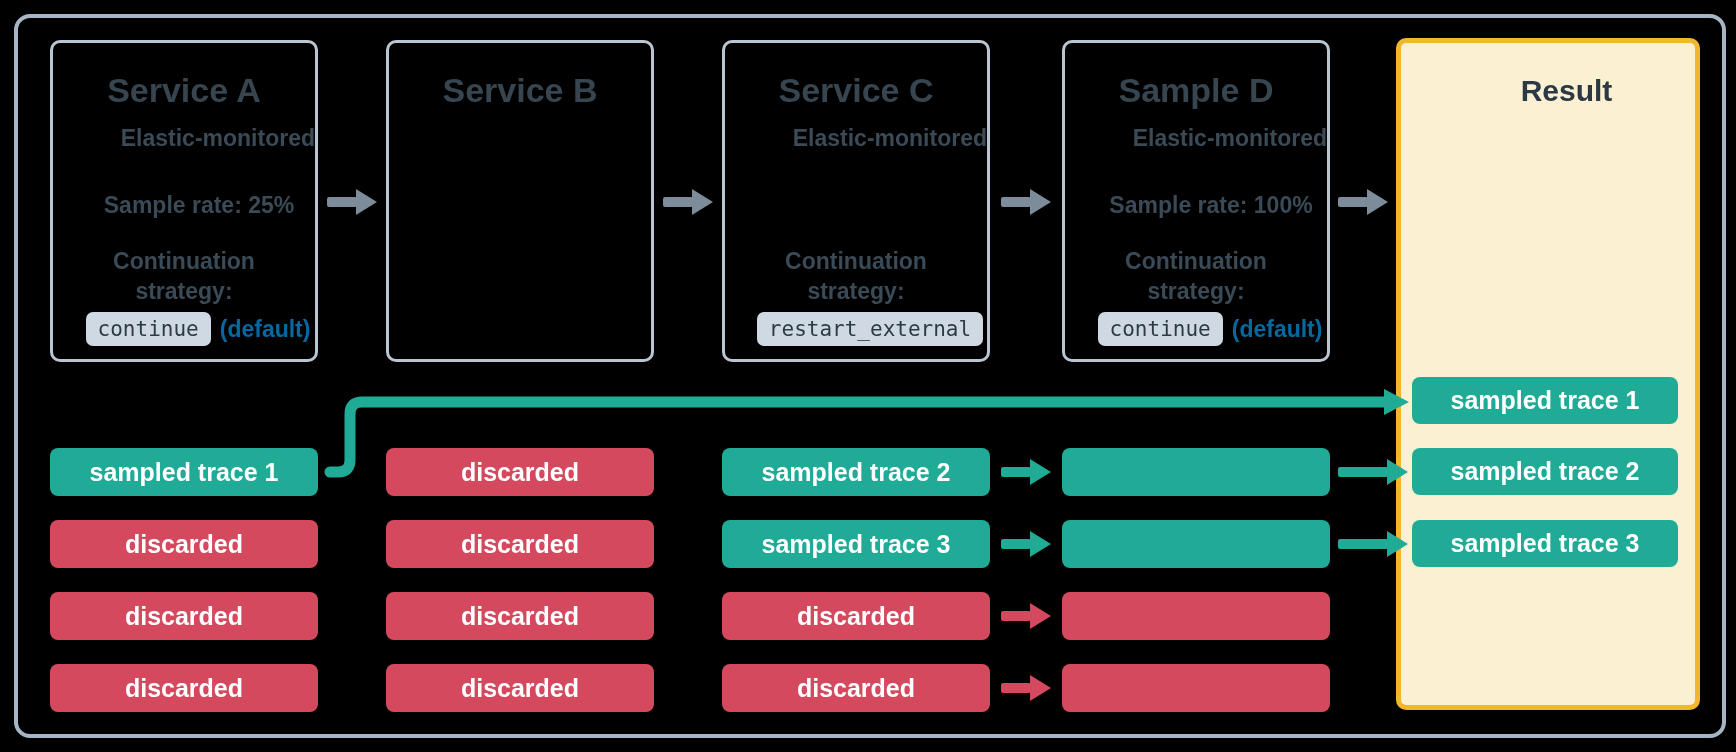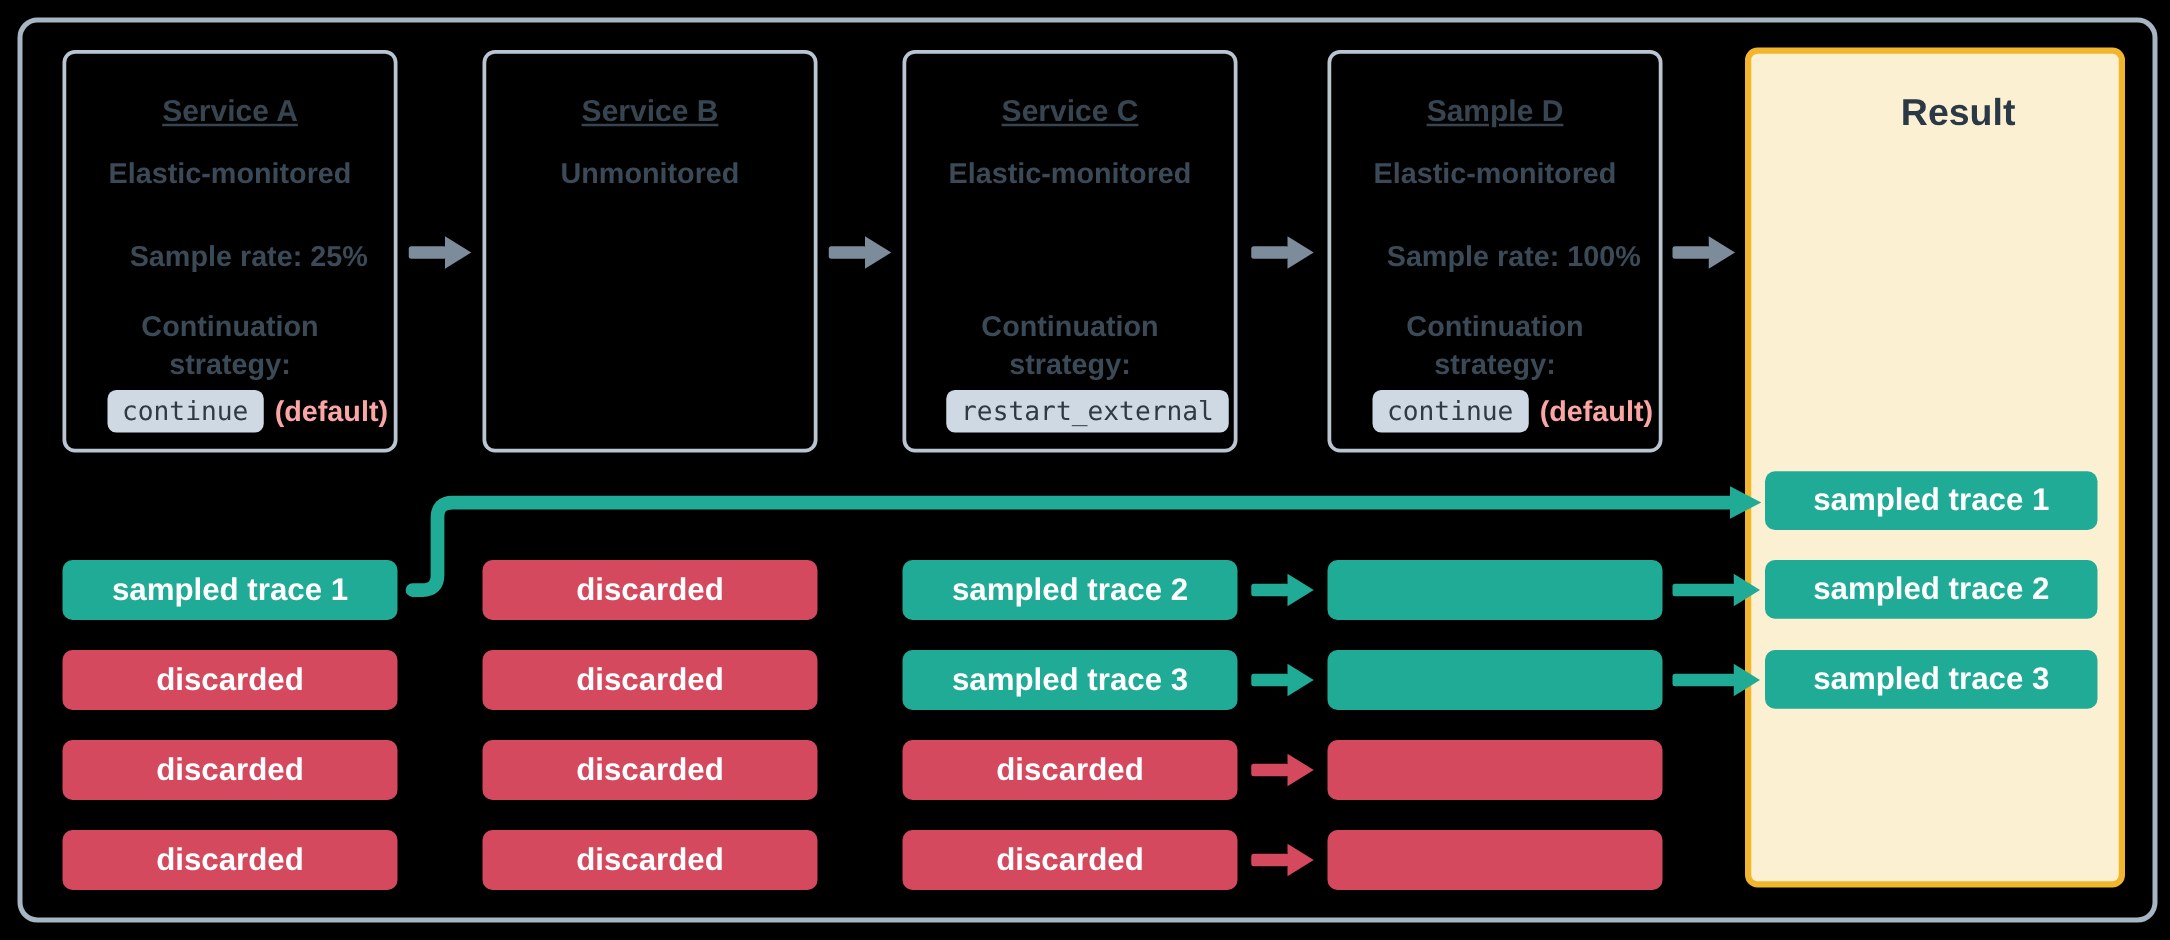--- a/index.html
+++ b/index.html
@@ -3,31 +3,31 @@
 <meta charset="utf-8">
 <style>
   html,body{margin:0;padding:0;background:#000;}
   body{width:1736px;height:752px;position:relative;font-family:"Liberation Sans",sans-serif;overflow:hidden;}
 
   .frame{position:absolute;left:14px;top:14px;width:1712px;height:724px;
     border:4px solid #A7B6C4;border-radius:16px;box-sizing:border-box;}
 
   .service-box{position:absolute;top:40px;width:268px;height:322px;box-sizing:border-box;
     border:3px solid #B9C6D2;border-radius:10px;text-align:center;color:#3B4A57;}
-  .box-title{position:absolute;top:30px;left:0;right:0;font-size:24px;line-height:34px;font-weight:700;color:#36454F;text-decoration:underline;}
+  .box-title{position:absolute;top:30px;left:0;right:0;font-size:34px;line-height:34px;font-weight:700;color:#36454F;}
   .box-line{position:absolute;left:0;right:0;font-size:23px;line-height:28px;font-weight:700;}
-  .line-subtitle{top:81px;}
+  .line-subtitle{top:81px;text-align:right;}
   .line-sample{top:148px;padding-left:30px;}
   .line-cont1{top:204px;}
   .line-cont2{top:234px;}
   .chip-row{position:absolute;top:269px;left:0;right:0;height:34px;
     display:flex;align-items:center;justify-content:center;gap:9px;padding-left:28px;}
   .chip{display:inline-block;background:#CFD9E3;color:#2E3B46;border-radius:7px;
     padding:3px 12px;font-family:"DejaVu Sans Mono",monospace;font-size:21px;line-height:28px;}
-  .chip-suffix{font-size:23px;font-weight:700;color:#fca5a5;}
+  .chip-suffix{font-size:23px;font-weight:700;color:#0369a1;}
 
   .result-box{position:absolute;left:1396px;top:38px;width:304px;height:672px;box-sizing:border-box;
     background:#FCF0D3;border:5px solid #F1B62B;border-radius:10px;text-align:center;}
   .result-title{margin-top:31px;font-size:30px;line-height:34px;font-weight:700;color:#2B3845;margin-left:37px;}
 
   .bar{position:absolute;height:48px;border-radius:8px;color:#FFF;font-size:25px;font-weight:700;
     line-height:48px;text-align:center;box-sizing:border-box;}
   .bar.teal{background:#20AB96;}
   .bar.red{background:#D4495E;}
   .result-bar{position:absolute;left:1412px;width:266px;height:47px;border-radius:8px;background:#20AB96;
@@ -58,21 +58,20 @@
   <div class="box-line line-cont1">Continuation</div>
   <div class="box-line line-cont2">strategy:</div>
   <div class="chip-row">
     <span class="chip">continue</span>
     <span class="chip-suffix">(default)</span>
   </div>
 </div>
 
 <div class="service-box" style="left:386px">
   <div class="box-title">Service B</div>
-  <div class="box-line line-subtitle">Unmonitored</div>
 </div>
 
 <div class="service-box" style="left:722px">
   <div class="box-title">Service C</div>
   <div class="box-line line-subtitle">Elastic-monitored</div>
   <div class="box-line line-cont1">Continuation</div>
   <div class="box-line line-cont2">strategy:</div>
   <div class="chip-row">
     <span class="chip">restart_external</span>
   </div>

